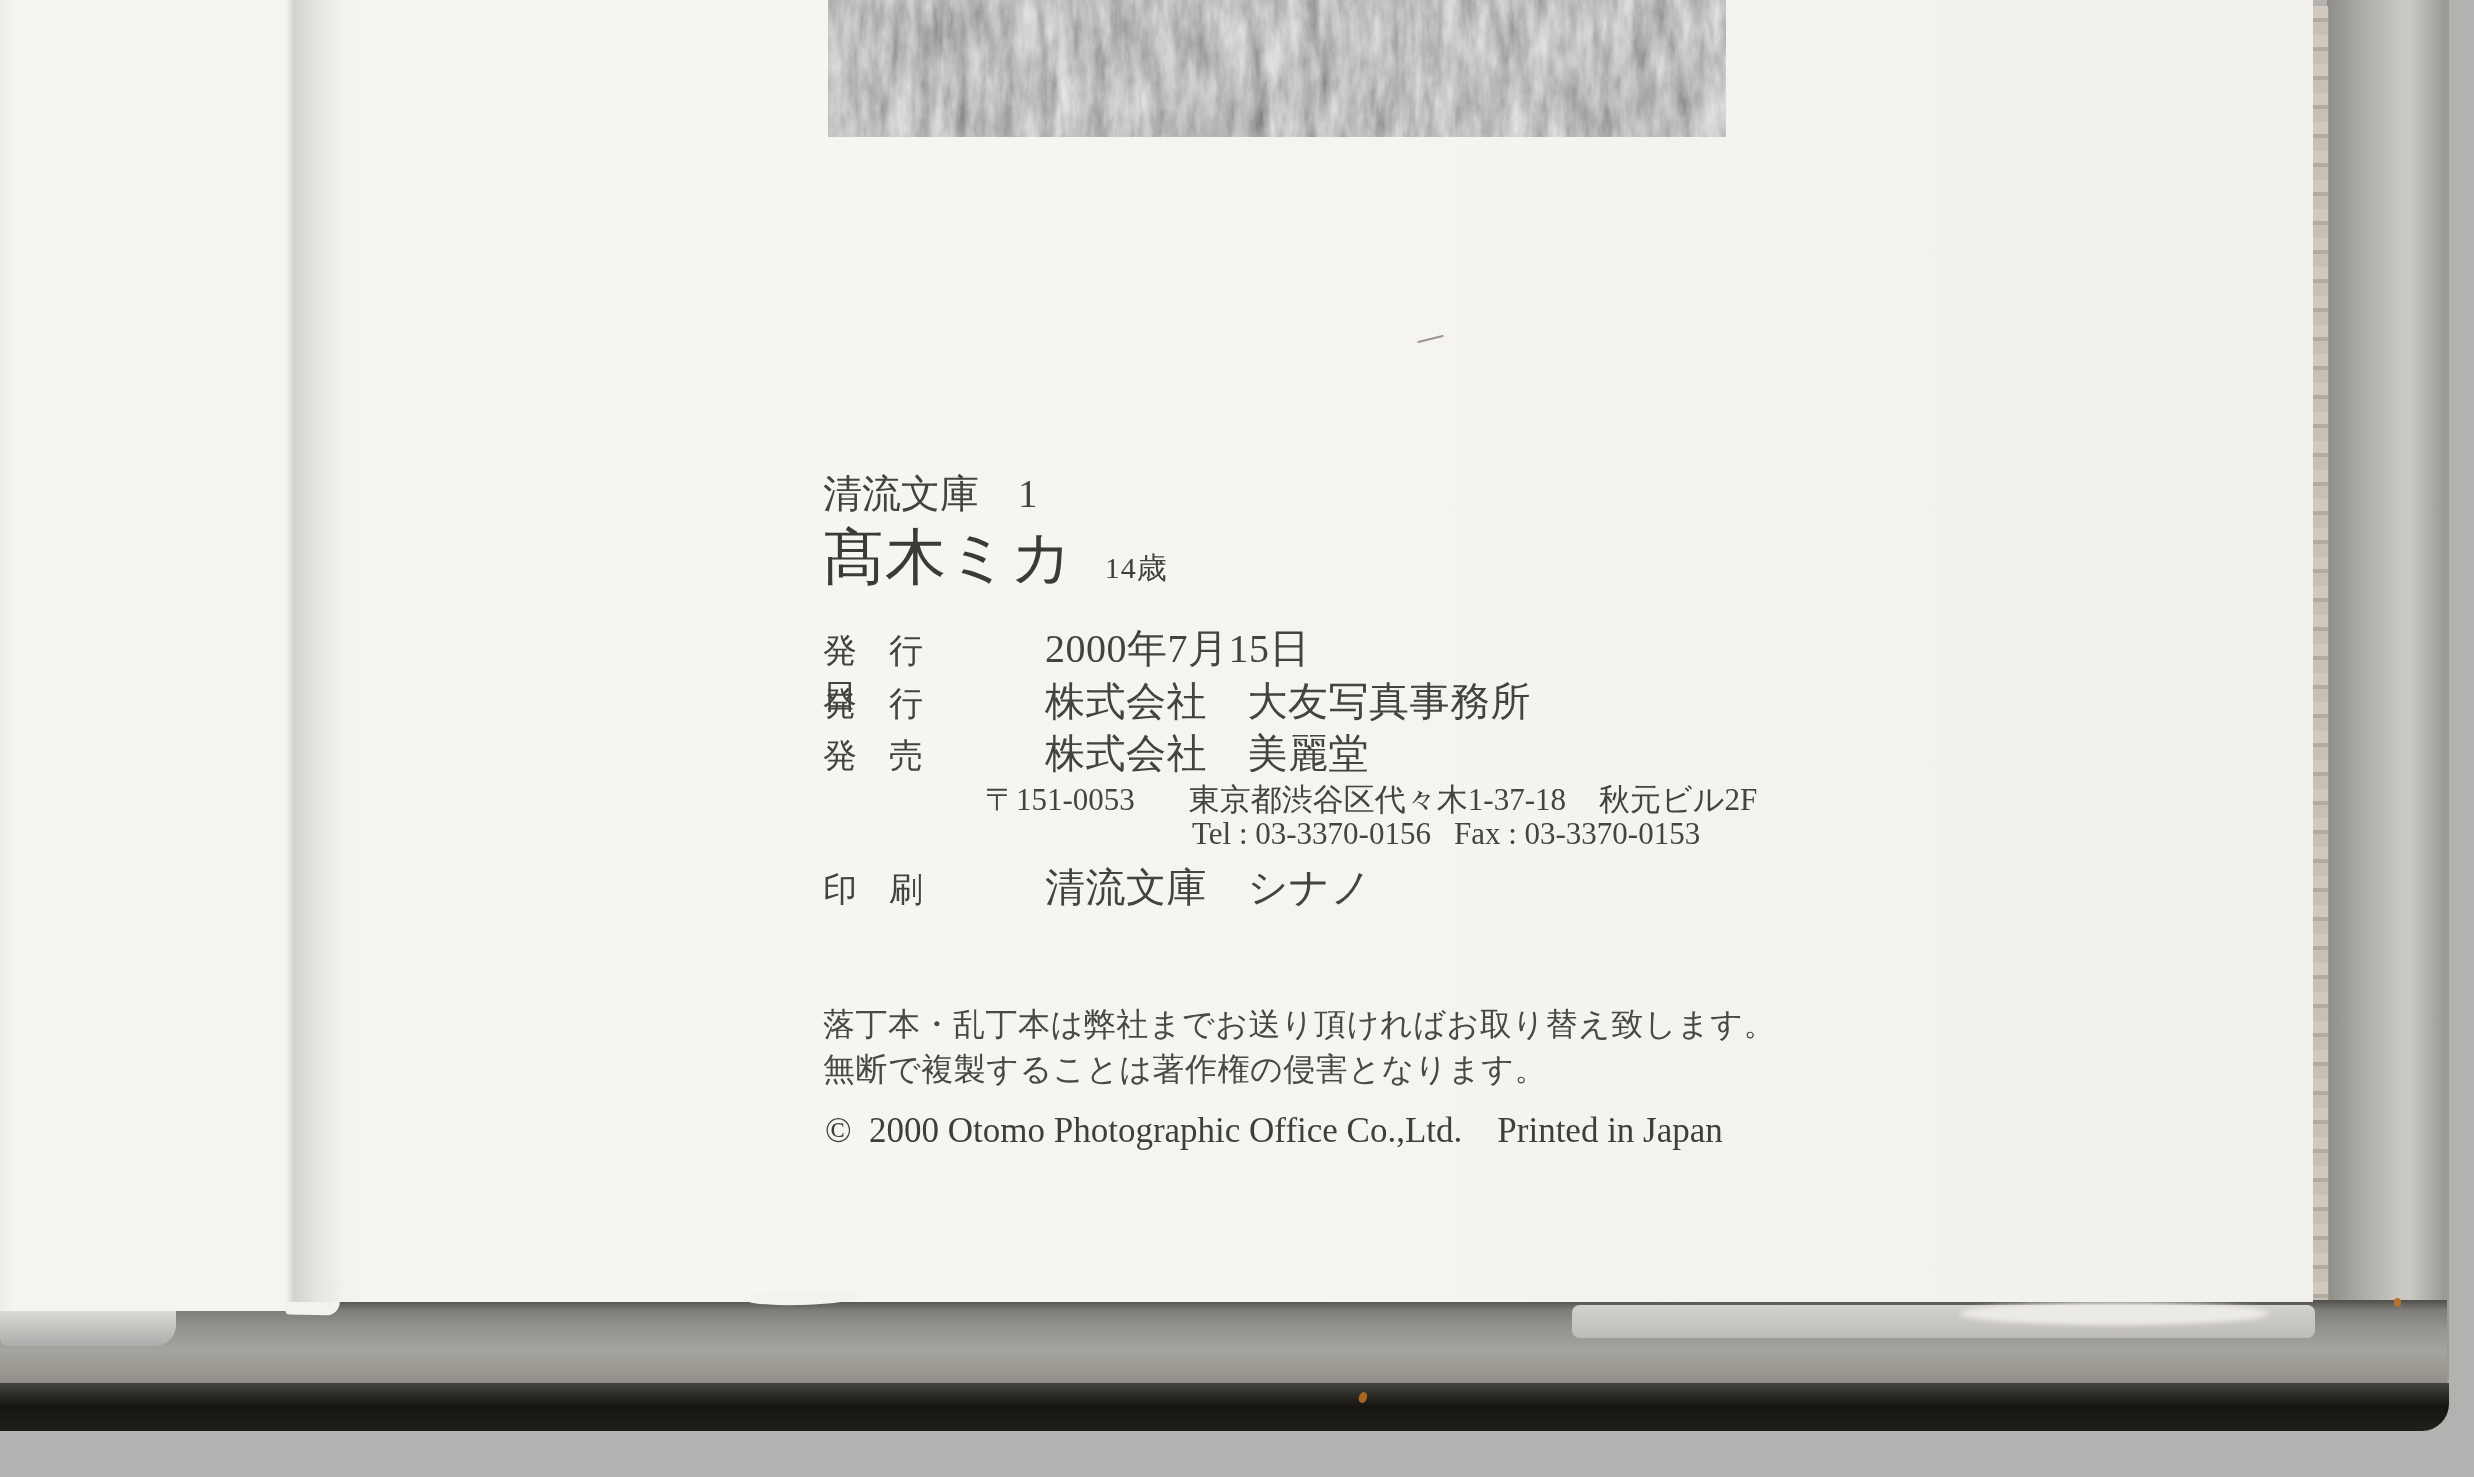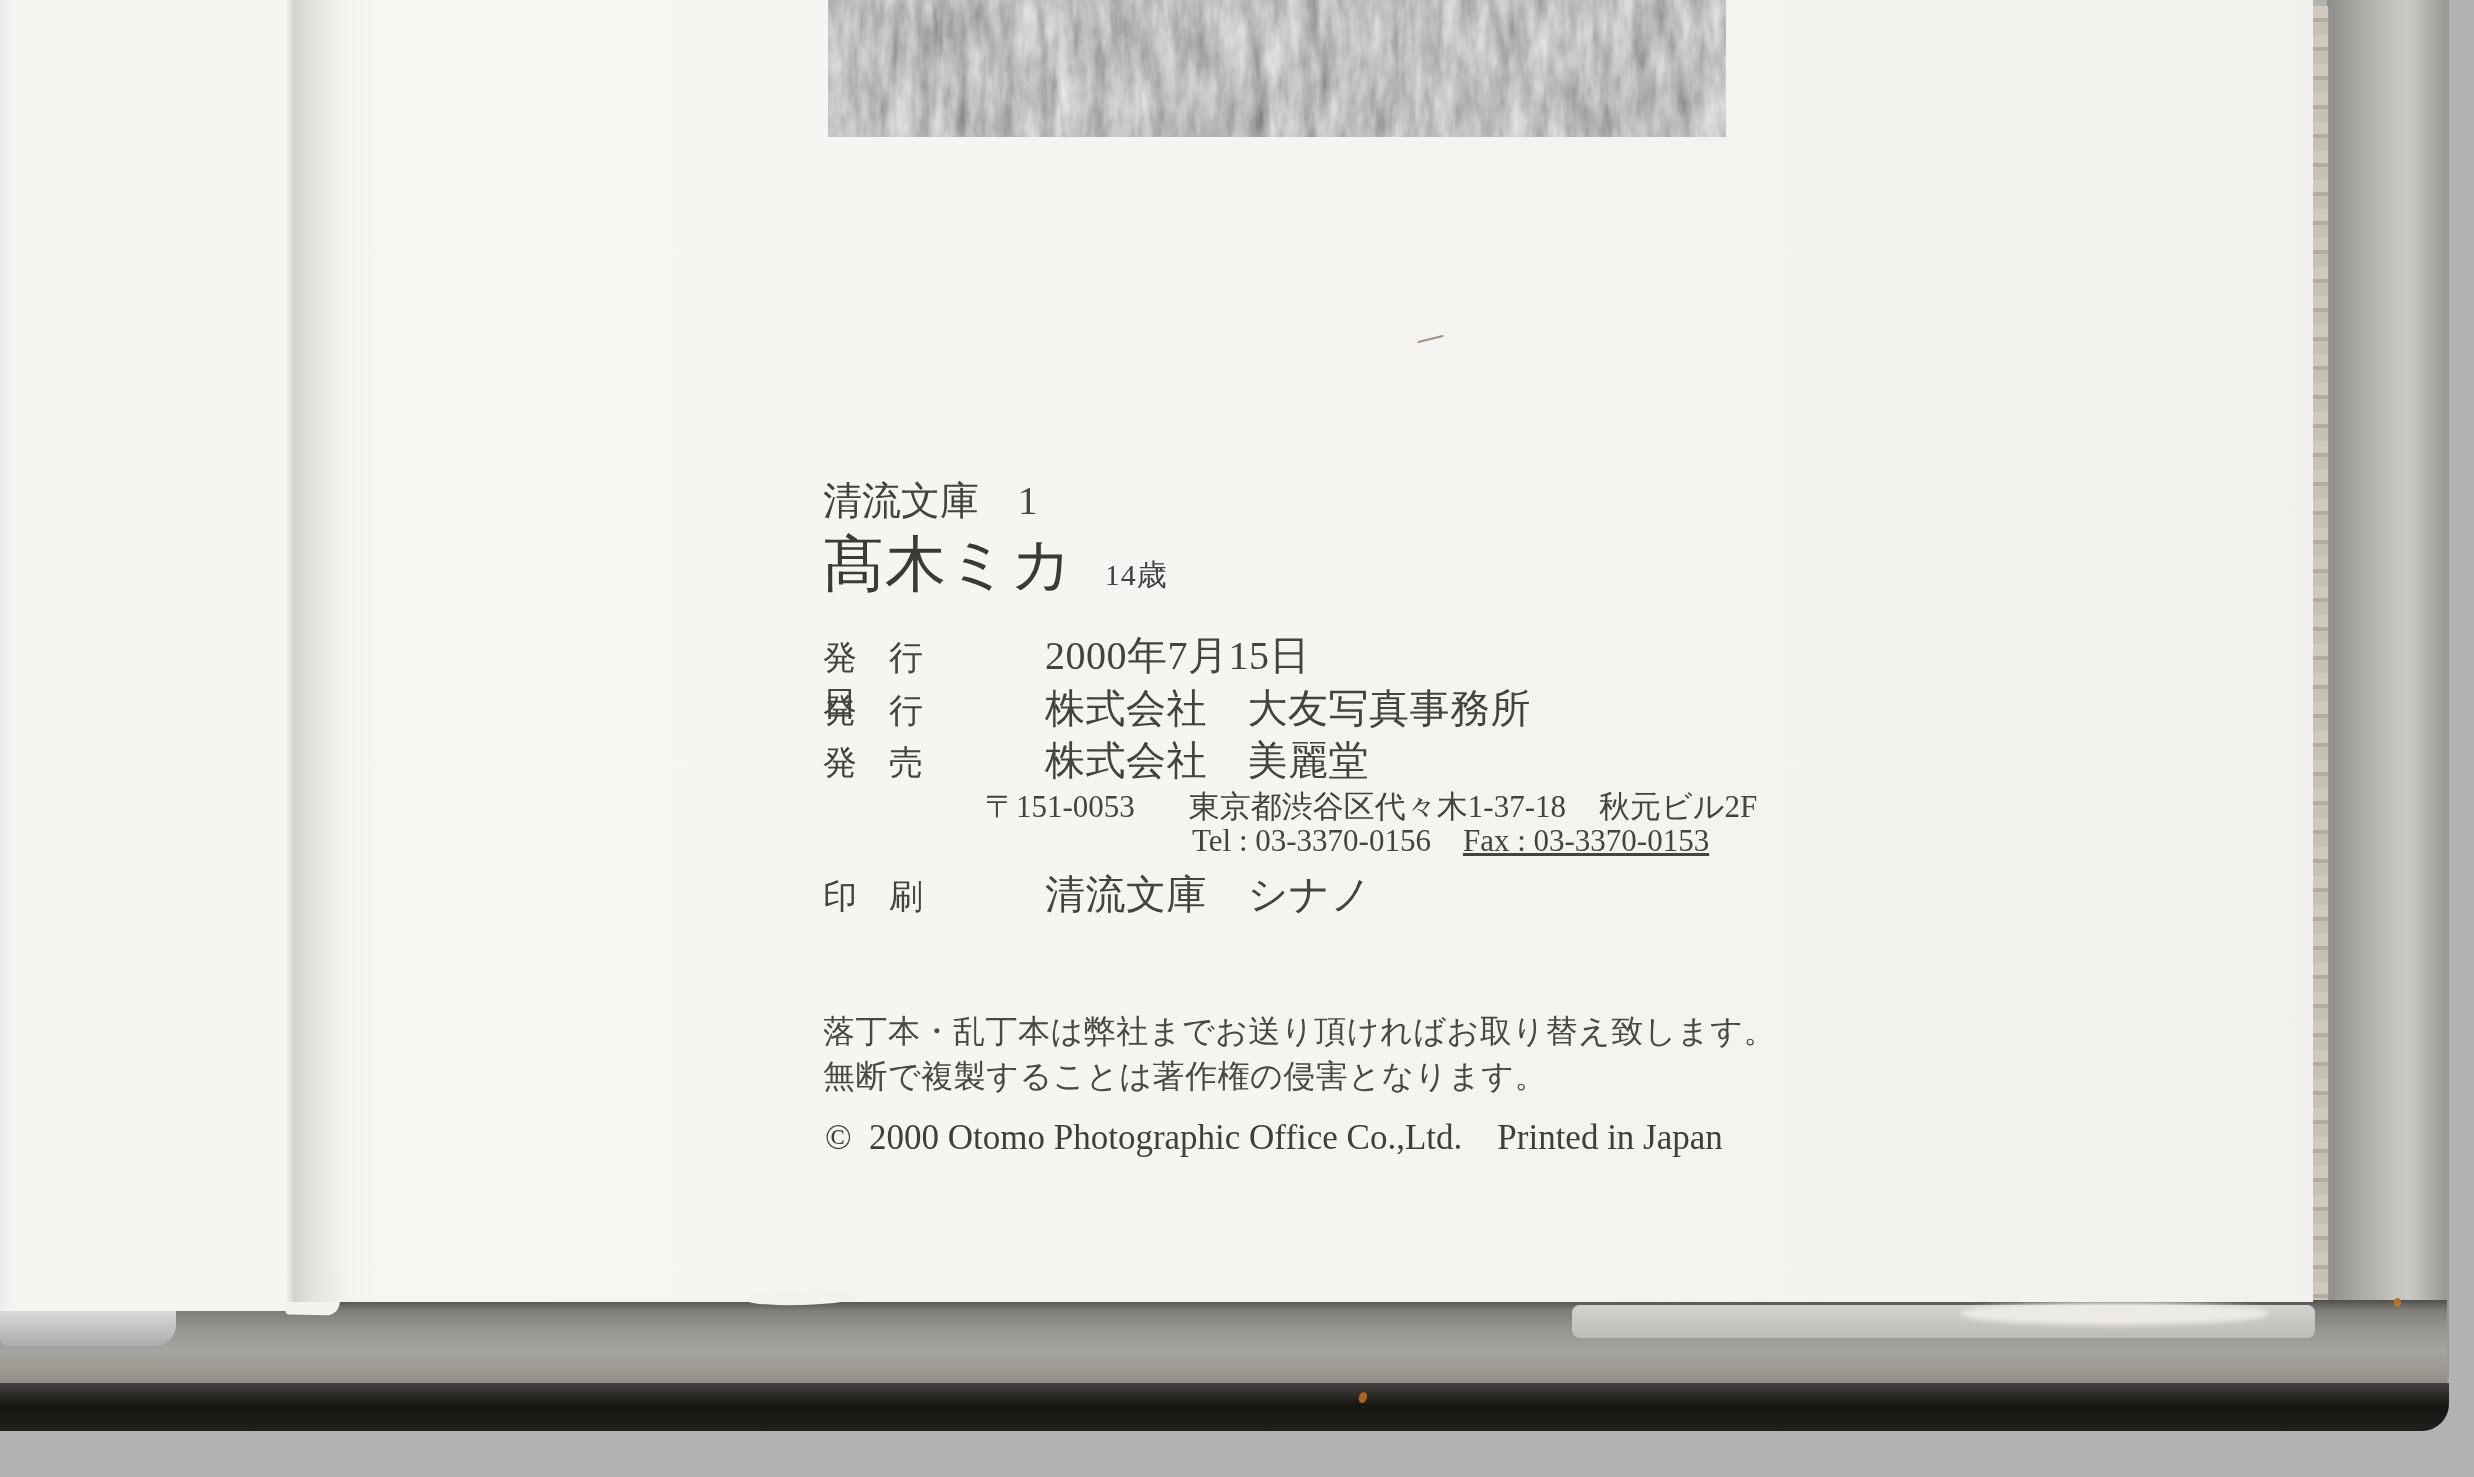--- a/index.html
+++ b/index.html
@@ -38,35 +38,35 @@
 
   .photo{left:828px;top:0;width:898px;height:137px;overflow:hidden;}
   .photo svg{display:block;width:100%;height:100%;}
 
   .scratch{left:1417px;top:338px;width:27px;height:1.9px;background:#8d837a;border-radius:1.9px;
     transform:rotate(-14deg);opacity:.85;}
   .speck-a{left:1359px;top:1392px;width:7.7px;height:10.6px;background:#a8661f;border-radius:50%;transform:rotate(18deg);}
   .speck-b{left:2394px;top:1298px;width:6.8px;height:8.7px;background:#b5742e;border-radius:50%;}
 
   
-  .content{left:823px;top:8px;width:1120px;height:1302px;}
+  .content{left:823px;top:1px;width:1120px;height:1302px;}
   .series-line{position:absolute;left:0;top:466px;font-size:39px;display:flex;align-items:baseline;}
   .series-number{margin-left:39px;}
   .title-line{position:absolute;left:0;top:516px;font-size:61px;font-weight:500;letter-spacing:1px;color:#3c3a36;}
   .title-age{font-size:30px;font-weight:400;margin-left:31px;letter-spacing:1px;color:#404040;}
 
   .colophon-row{position:absolute;left:0;display:flex;align-items:baseline;gap:24px;}
   .row-label{width:100px;font-size:34px;text-align:justify;text-align-last:justify;}
   .row-value{margin-left:98px;font-size:40px;letter-spacing:0.5px;white-space:pre;}
   .row-1{top:620px;} .row-2{top:673px;} .row-3{top:725px;} .row-4{top:859px;}
 
   .addr-line1{position:absolute;left:162px;top:778px;font-size:31px;white-space:nowrap;}
   .addr-street{margin-left:54px;} .addr-building{margin-left:33px;}
   .addr-line2{position:absolute;left:369px;top:815px;font-size:31px;white-space:nowrap;}
-  .addr-fax{margin-left:32px;text-decoration:underline;}
+  .addr-fax{margin-left:23px;}
 
   .note{position:absolute;left:0;font-size:32px;letter-spacing:0.5px;color:#4a4843;white-space:nowrap;}
   .note-1{top:1002px;} .note-2{top:1047px;}
   .copyright{position:absolute;left:1.9px;top:1106px;font-size:35px;color:#403e3a;white-space:pre;}
 </style>
 </head>
 <body>
 
 <div class="scan">
 

